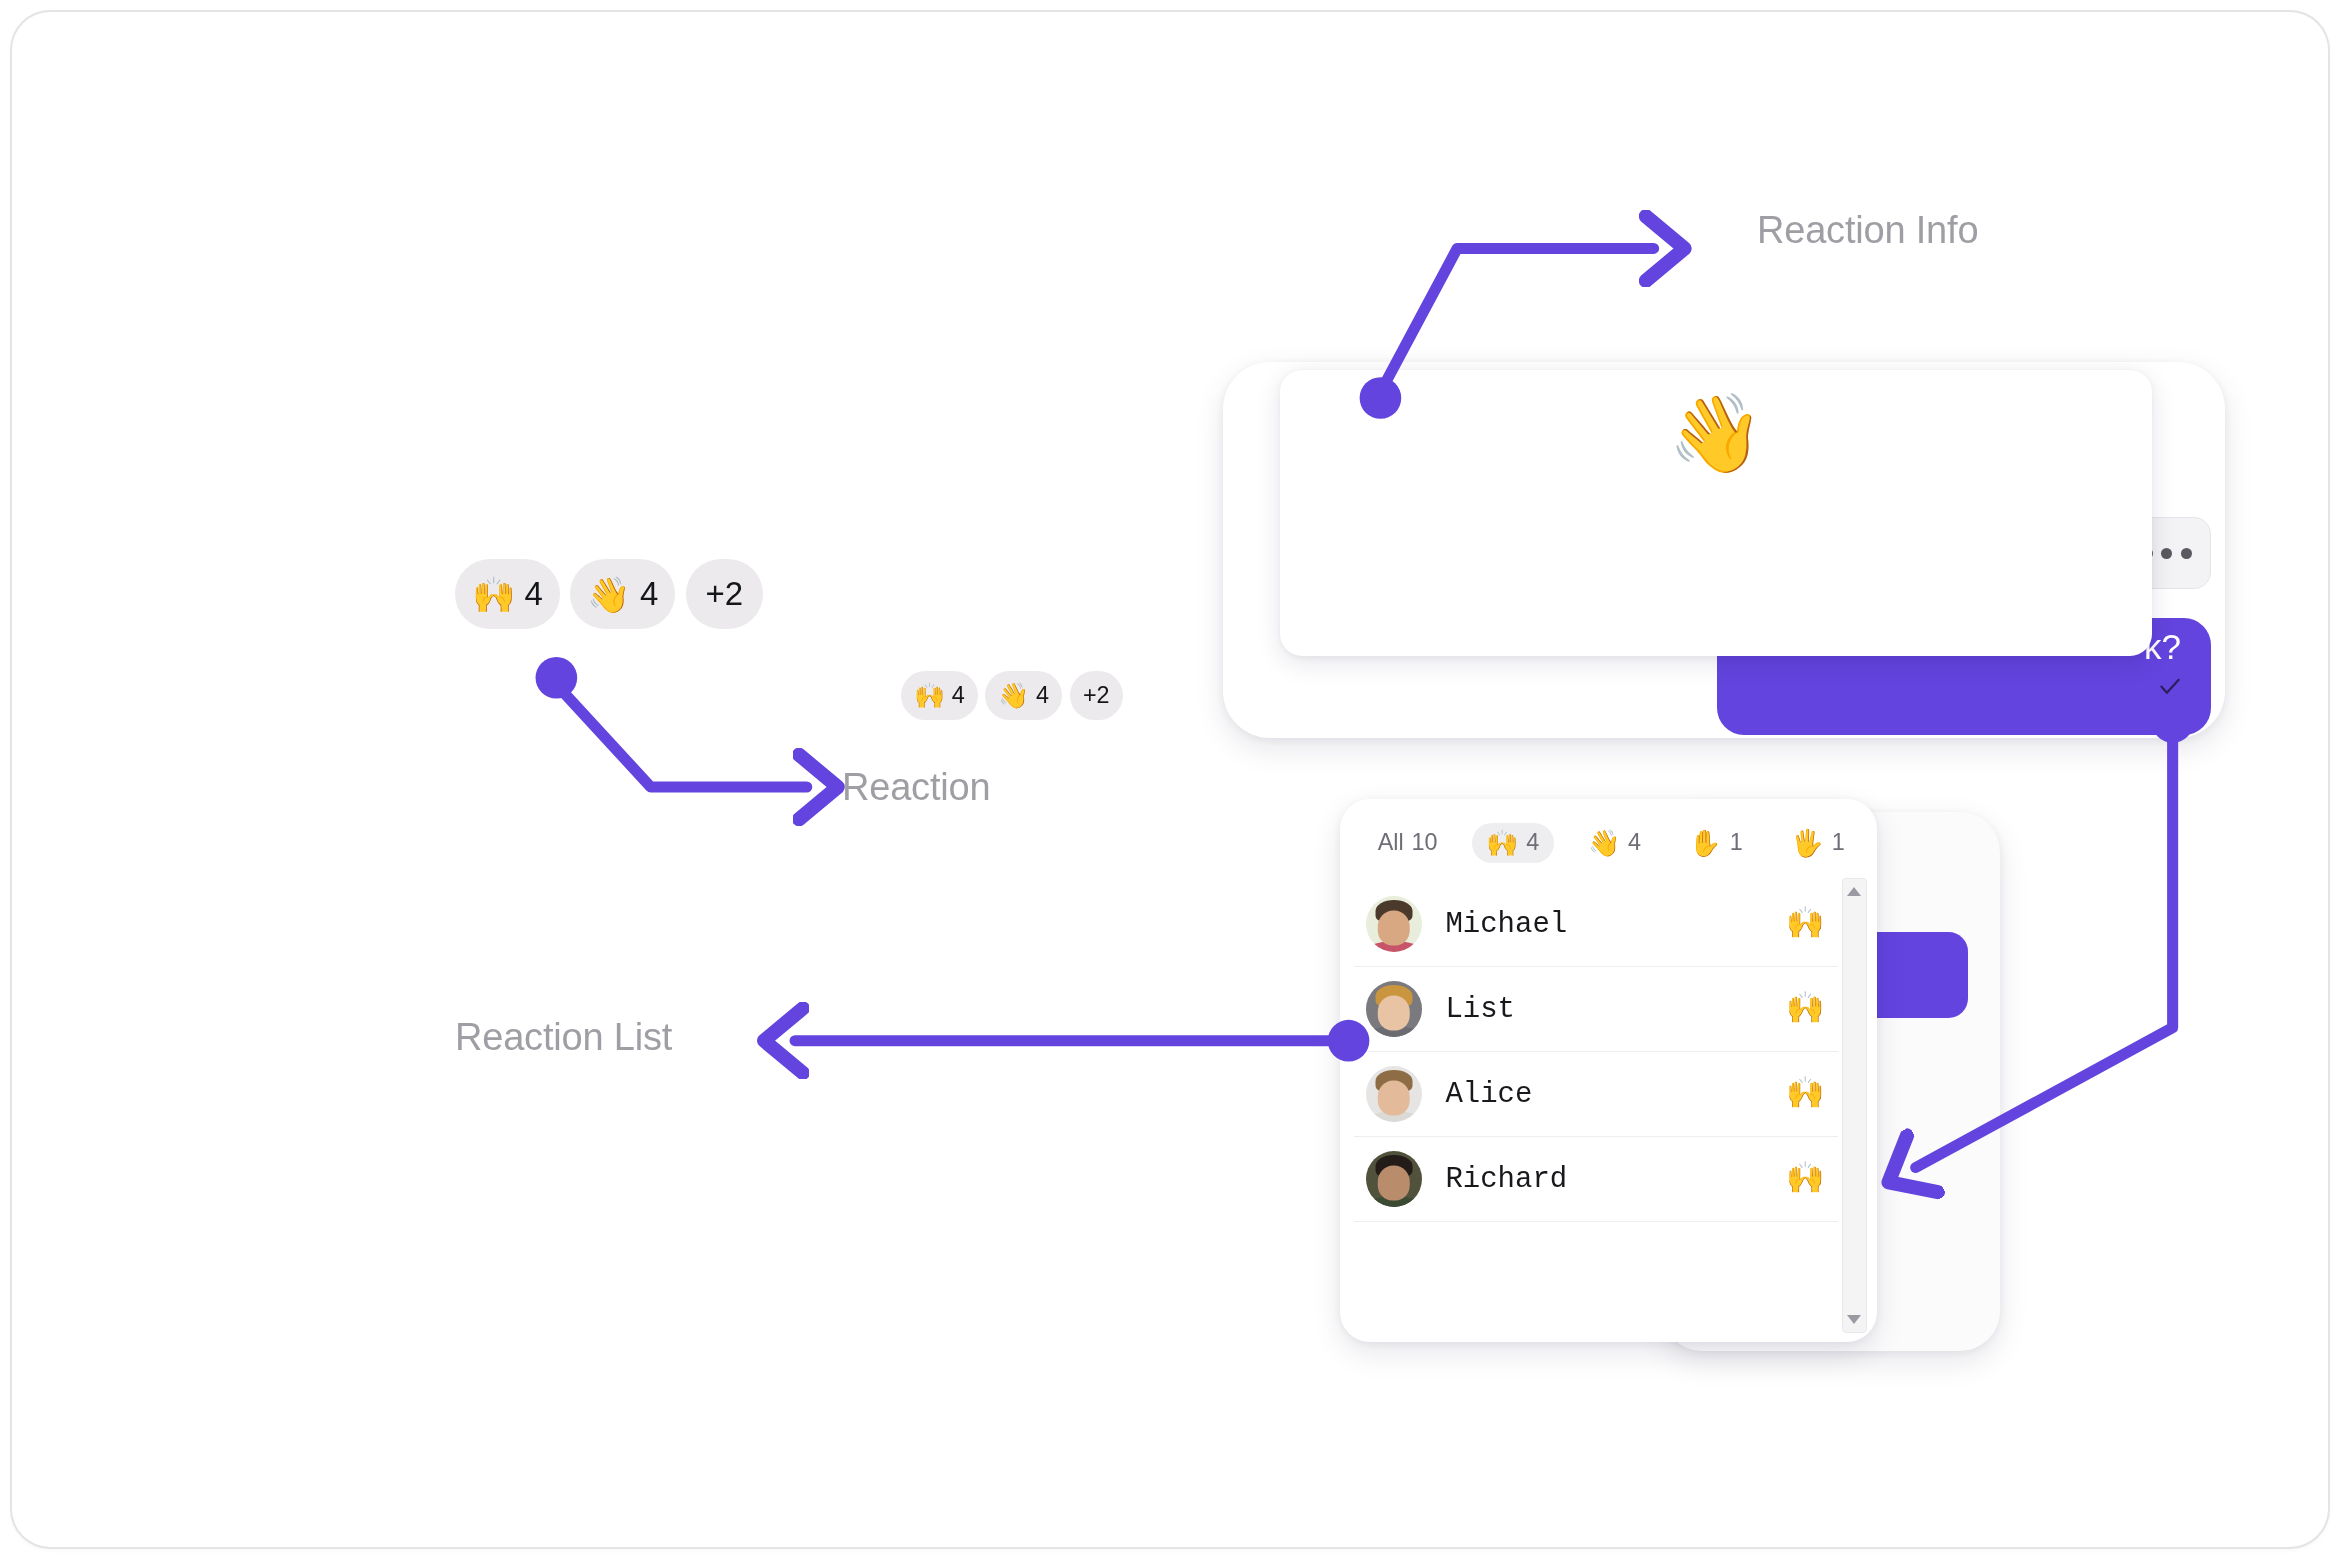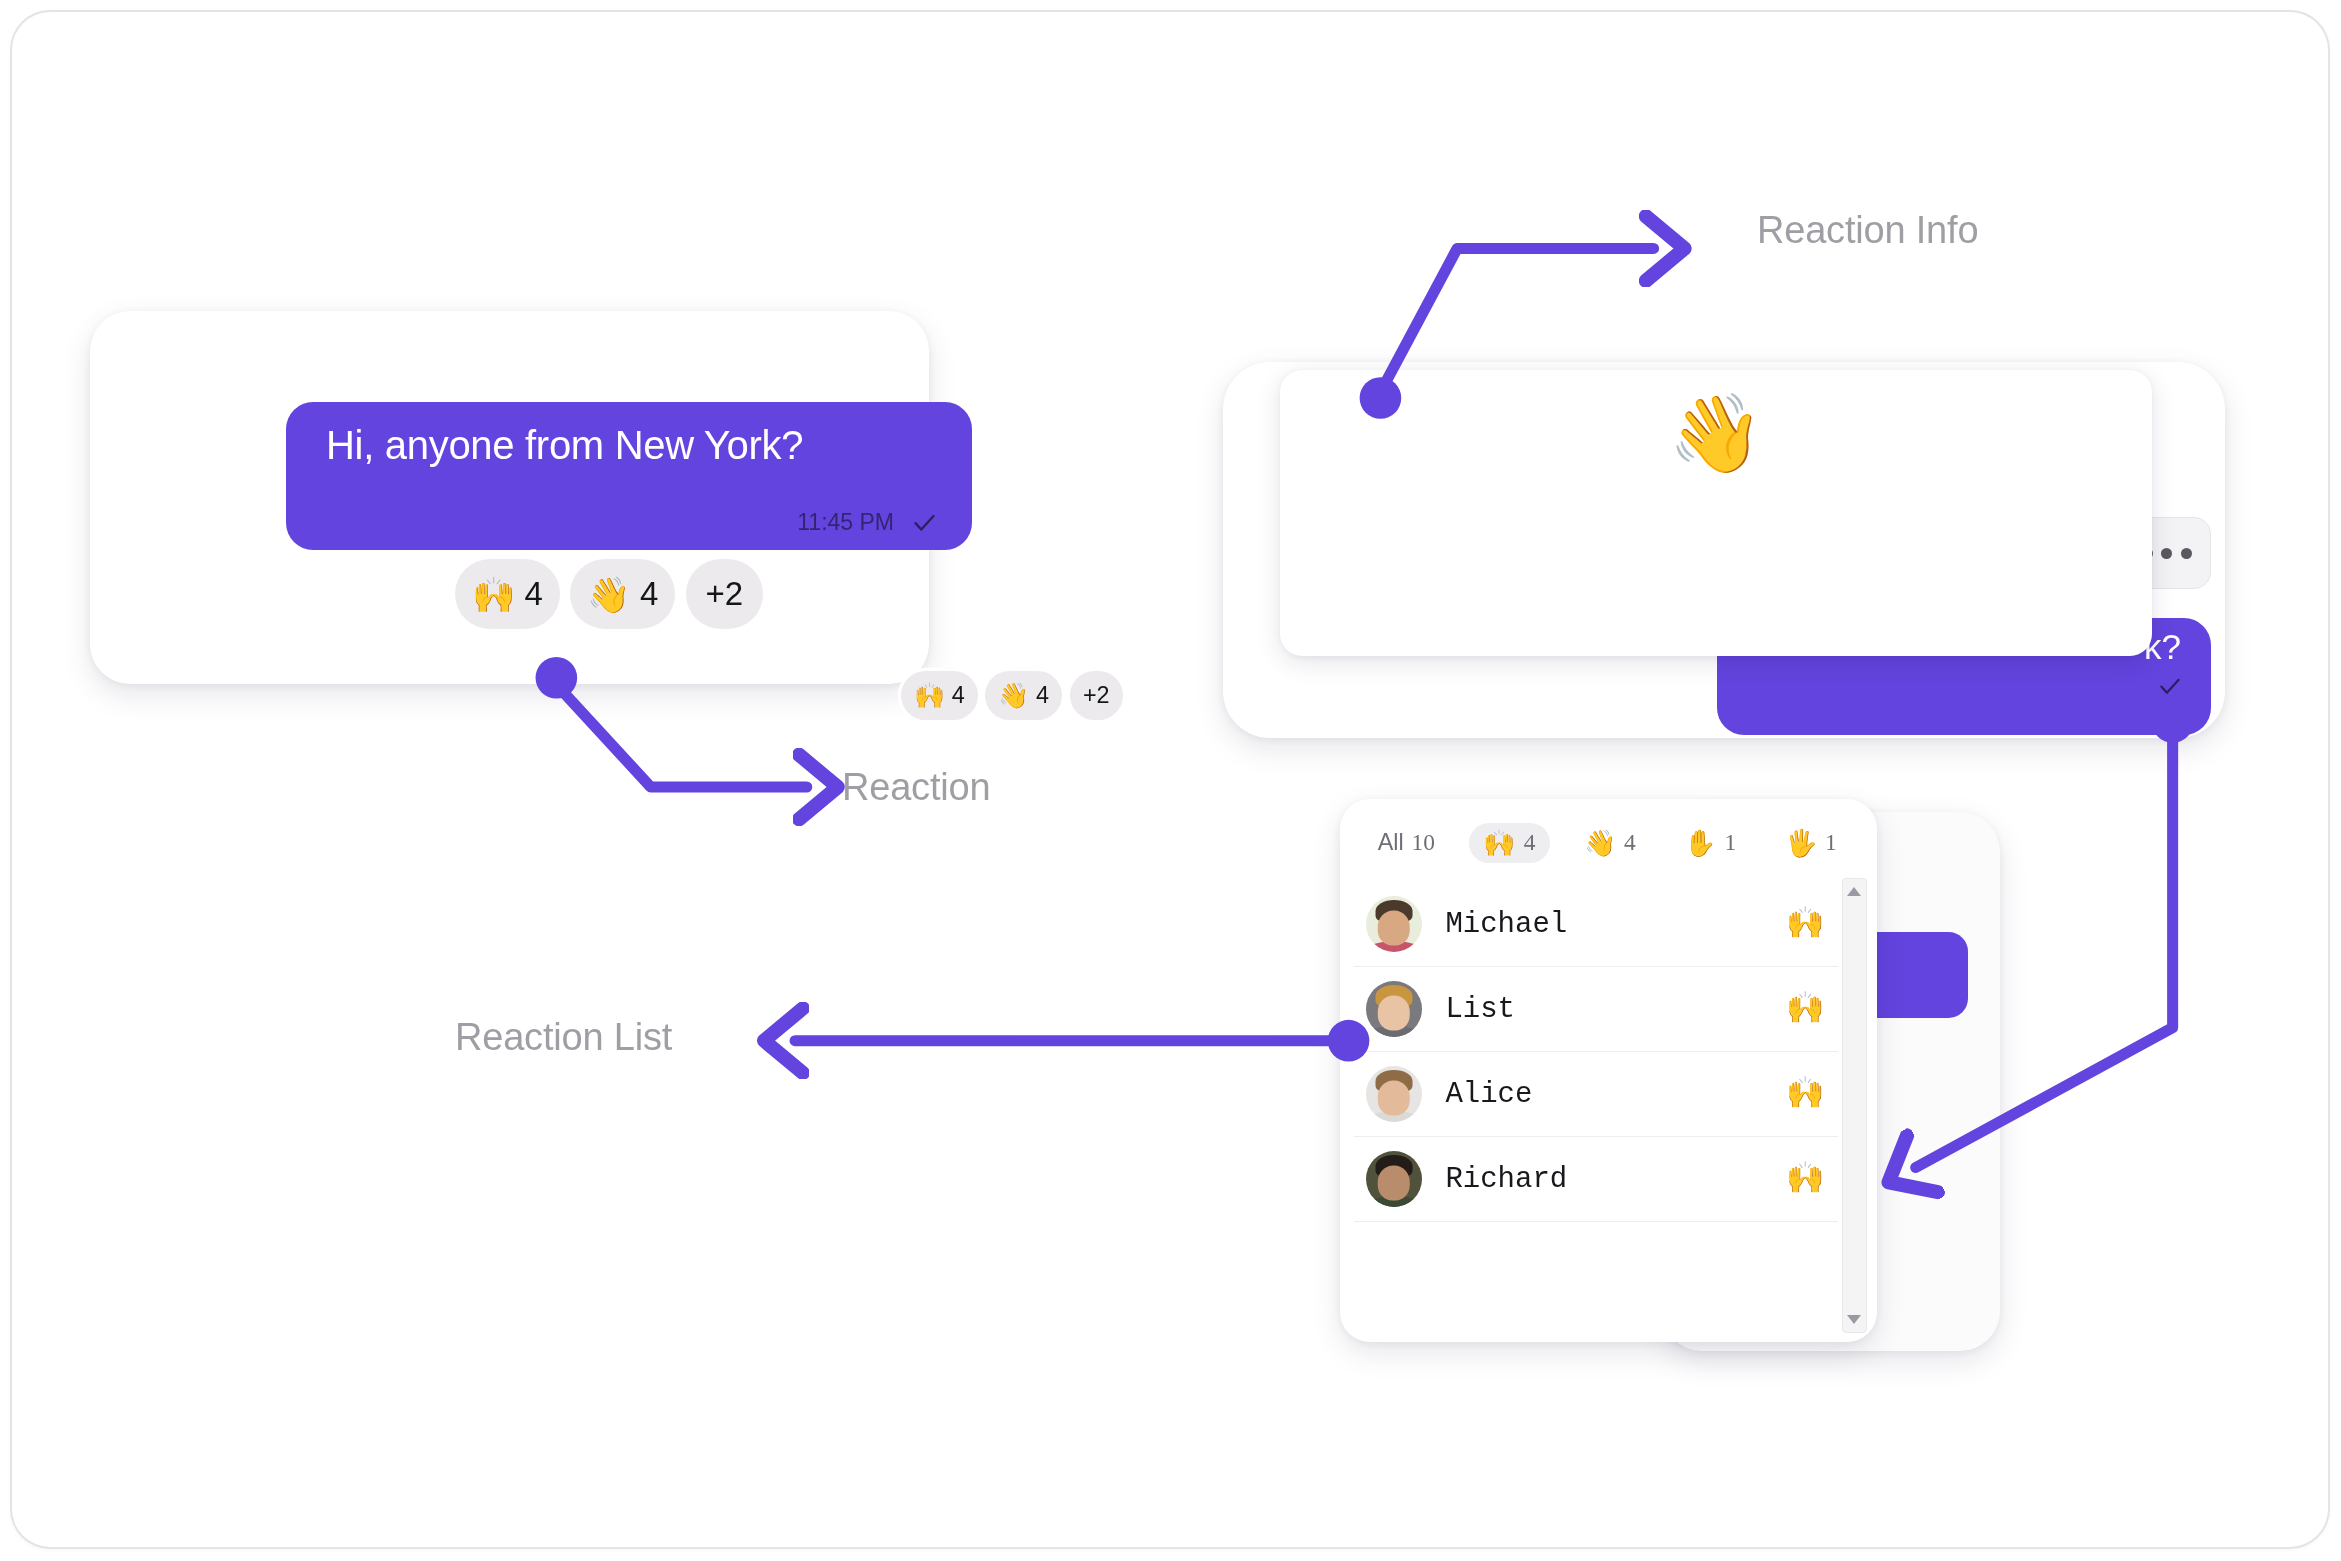--- a/index.html
+++ b/index.html
@@ -296,21 +296,21 @@
     align-items: center;
     gap: 7.8px;
     padding: 6.5px 14.3px;
     border-radius: 650px;
     font-size: 23.4px;
     color: #6e6e76;
     white-space: nowrap;
   }
   .rl-tab.active { background: #eeedef; }
   .rl-tab .emo { font-size: 26px; line-height: 1; }
-  .rl-tab .cnt { font-size: 23.4px; color: #6e6e76; font-family: Liberation Serif, serif; }
+  .rl-tab .cnt { font-size: 23.4px; color: #6e6e76; }
   .rl-tab .all-label { color: #6e6e76; }
 
   .rl-rows {
     position: absolute;
     left: 14.3px;
     right: 39px;
     top: 83px;
     bottom: 10.4px;
     font-family: Liberation Mono, monospace;
   }
@@ -413,33 +413,20 @@
     pointer-events: none;
     z-index: 9;
   }
 </style>
 </head>
 <body>
 
 <div id="stage">
   <div class="canvas-frame"></div>
 
-  <div class="soft-card" id="left-card">
-    <div class="bubble" id="left-bubble">
-      <div class="bubble-text">Hi, anyone from New York?</div>
-      <div class="bubble-meta">
-        <span class="bubble-time">11:45 PM</span>
-        <span class="tick">
-          <svg viewBox="0 0 42 42" width="27" height="27">
-            <path d="M7 22 L16 32 L35 11" fill="none" stroke="#2c1f5e" stroke-width="3.6" stroke-linecap="round" stroke-linejoin="round"></path>
-          </svg>
-        </span>
-      </div>
-    </div>
-  </div>
 
   <div class="pill-row" id="left-pills">
     <div class="pill">
       <span class="emo">🙌</span>
       <span class="cnt">4</span>
     </div>
     <div class="pill">
       <span class="emo">👋</span>
       <span class="cnt">4</span>
     </div>

